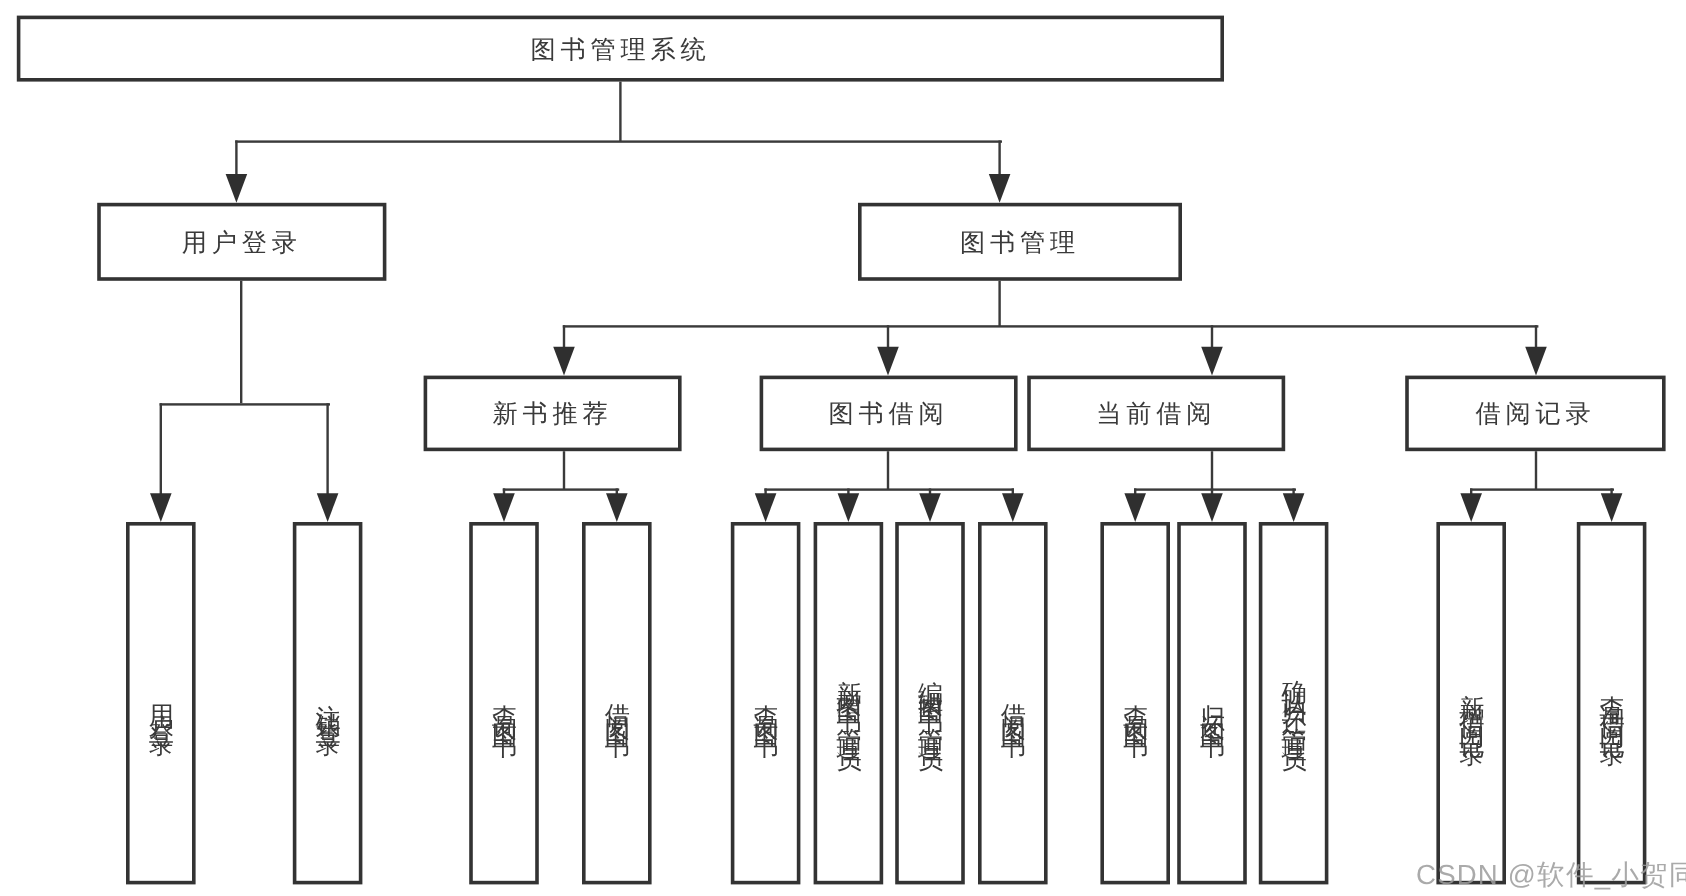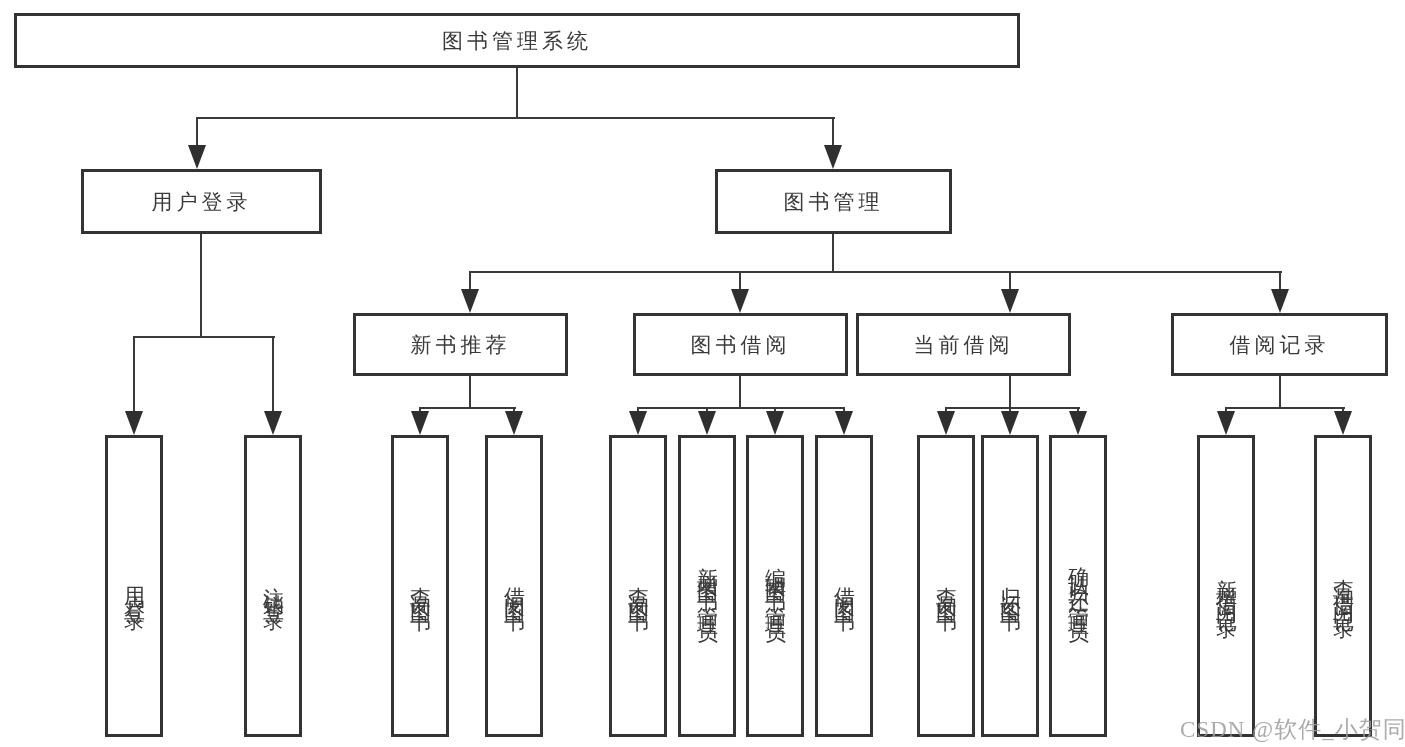--- a/index.html
+++ b/index.html
@@ -1,20 +1,20 @@
 <!DOCTYPE html>
 <html><head>
 <meta charset="utf-8">
 <style>
   html,body{margin:0;padding:0;background:#ffffff;}
   .canvas{
     position:relative;
     width:1405px;height:747px;
     background:#ffffff;
-    font-family:Liberation Serif, serif;
+    font-family:Liberation Sans, sans-serif;
     overflow:hidden;
   }
   
   .box{
     position:absolute;
     box-sizing:border-box;
     border:3px solid #333333;
     background:#ffffff;
     display:flex;
     align-items:center;
@@ -54,21 +54,21 @@
   }
 </style>
 </head>
 <body>
 
 <div class="canvas">
 
   <div class="box" style="left:14px;top:13px;width:1006px;height:55px">图书管理系统</div>
 
   <div class="box" style="left:81px;top:169px;width:241px;height:65px">用户登录</div>
-  <div class="box" style="left:715px;top:169px;width:237px;height:65px">图书管理</div>
+  <div class="box" style="left:715px;top:169px;width:270px;height:65px">图书管理</div>
 
   <div class="box l2" style="left:353px">新书推荐</div>
   <div class="box l2" style="left:633px">图书借阅</div>
   <div class="box l2" style="left:856px">当前借阅</div>
   <div class="box l2" style="left:1171px;width:217px">借阅记录</div>
 
   <div class="box v" style="left:105px">用户登录</div>
   <div class="box v" style="left:244px">注销登录</div>
 
   <div class="box v" style="left:391px">查询图书</div>

